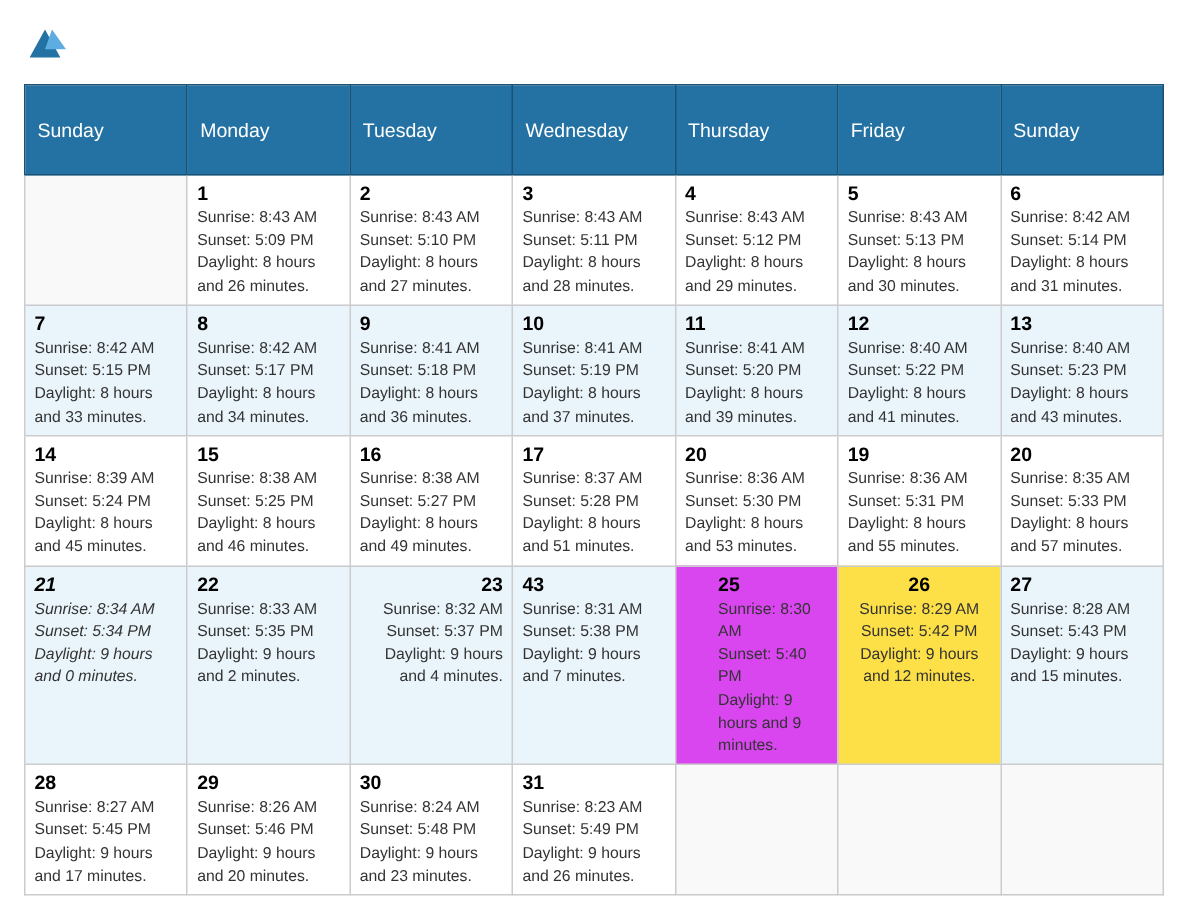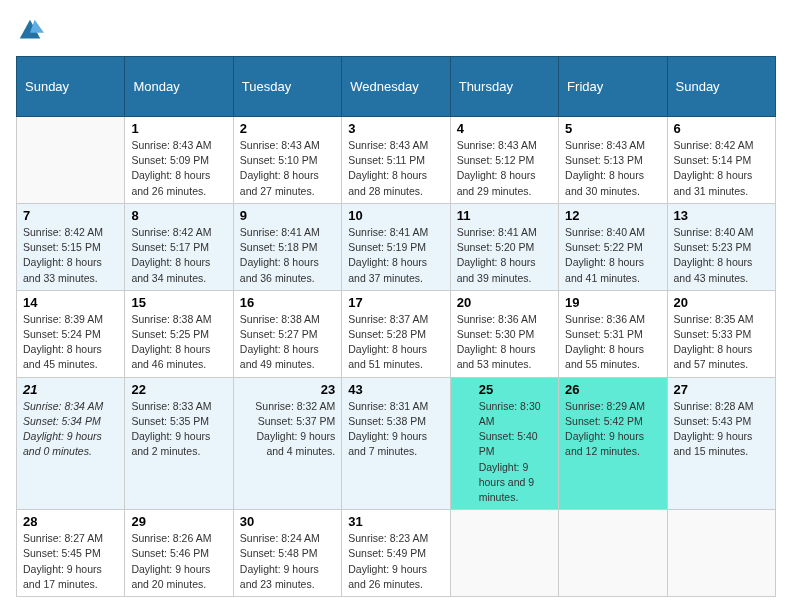--- a/index.html
+++ b/index.html
@@ -217,25 +217,25 @@
           <div class="day-info">Sunrise: 8:33 AM<br>Sunset: 5:35 PM<br>Daylight: 9 hours and 2 minutes.</div>
         </td>
         <td style="background: rgb(234, 244, 251); text-align: right;">
           <span class="day-number">23</span>
           <div class="day-info">Sunrise: 8:32 AM<br>Sunset: 5:37 PM<br>Daylight: 9 hours and 4 minutes.</div>
         </td>
         <td style="background: rgb(234, 244, 251);">
           <span class="day-number">43</span>
           <div class="day-info">Sunrise: 8:31 AM<br>Sunset: 5:38 PM<br>Daylight: 9 hours and 7 minutes.</div>
         </td>
-        <td style="background: #5eead4; padding-left: 28px;">
+        <td style="background: #d946ef; padding-left: 28px;">
           <span class="day-number">25</span>
           <div class="day-info">Sunrise: 8:30 AM<br>Sunset: 5:40 PM<br>Daylight: 9 hours and 9 minutes.</div>
         </td>
-        <td style="background: #5eead4;">
+        <td style="background: #fde047; text-align: center;">
           <span class="day-number">26</span>
           <div class="day-info">Sunrise: 8:29 AM<br>Sunset: 5:42 PM<br>Daylight: 9 hours and 12 minutes.</div>
         </td>
         <td style="background: rgb(234, 244, 251);">
           <span class="day-number">27</span>
           <div class="day-info">Sunrise: 8:28 AM<br>Sunset: 5:43 PM<br>Daylight: 9 hours and 15 minutes.</div>
         </td>
       </tr>
       <tr>
         <td>

